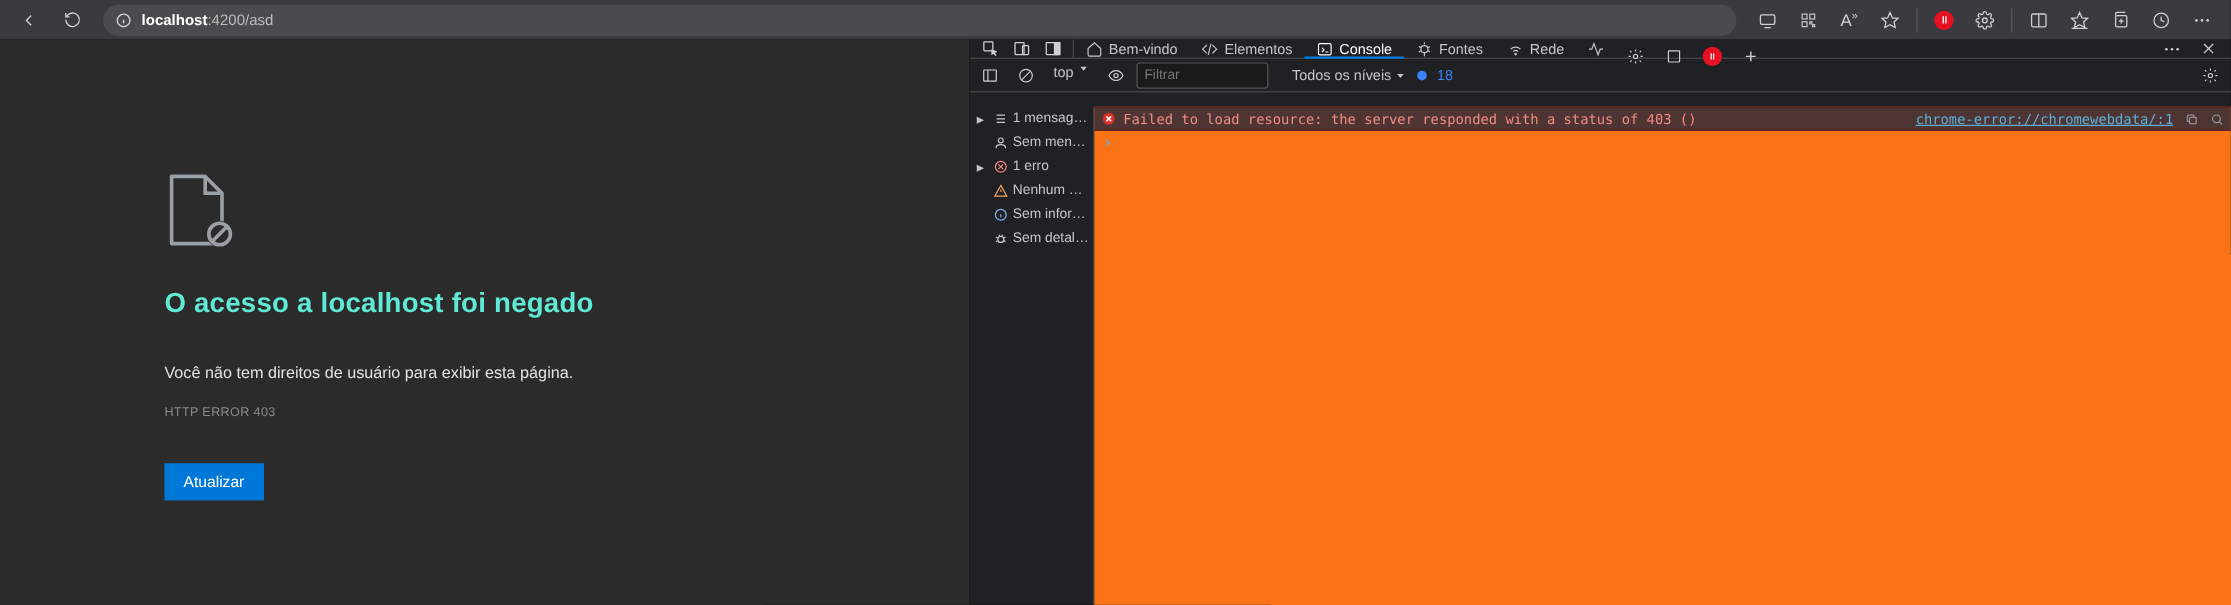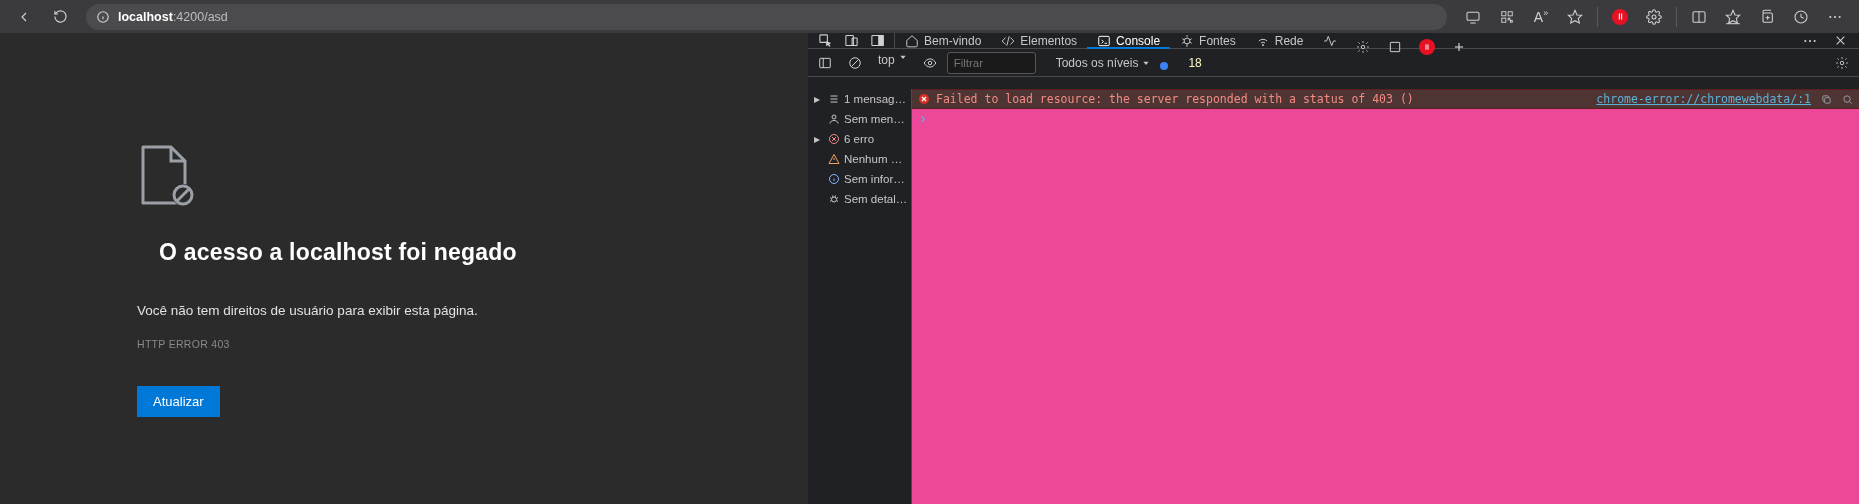--- a/index.html
+++ b/index.html
@@ -29,54 +29,54 @@
   .omnibox .url { color:#fff; font-size:12.5px; display:flex; align-items:baseline; }
   .omnibox .url .dim { color:#bdbdbd; }
   .right-cluster { display:flex; align-items:center; gap:2px; }
   .vsep { width:1px; height:20px; background:#5a5a5e; margin:0 4px; }
   .red-dot { width:16px; height:16px; border-radius:50%; background:#e81123; display:flex; align-items:center; justify-content:center; }
 
   
   .page { position:absolute; left:0; top:33px; width:808px; bottom:0; background:var(--page-bg); color:#e8e8e8; }
   .err-wrap { position:absolute; left:137px; top:112px; width:540px; }
   .big-icon { width:60px; height:64px; margin-bottom:30px; }
-  .err-title { font-size:23px; font-weight:600; color:#ffffff; letter-spacing:.2px;margin-left:22px; }
+  .err-title { font-size:23px; font-weight:600; color:#5eead4; letter-spacing:.2px; }
   .err-sub { margin-top:37px; font-size:13.5px; color:#e2e2e2; }
   .err-code { margin-top:20px; font-size:10.5px; color:#8a8a8a; letter-spacing:.3px; }
   .reload-btn { margin-top:36px; display:inline-block; background:var(--blue); color:#fff; font-size:13px; padding:8px 16px; border:none; border-radius:0; cursor:pointer; }
 
   
   .devtools { position:absolute; left:808px; right:0; top:33px; bottom:0; background:var(--devtools-bg); color:var(--text); font-size:12px; }
   .dt-tabs { height:16px; border-bottom:1px solid var(--devtools-border); display:flex; align-items:stretch; }
   .dt-tabs .tgroup-left { display:flex; align-items:center; border-right:1px solid var(--devtools-border); padding:0 4px; }
   .dt-tabs .tgroup-left .tbtn{ width:26px; }
   .dt-tab { display:flex; align-items:center; gap:5px; padding:0 10px; color:#c7c7c7; position:relative; }
   .dt-tab.active { color:#fff; }
   .dt-tab.active::after { content:""; position:absolute; left:0; right:0; bottom:-1px; height:2px; background:var(--blue); }
   .dt-tabs .grow { flex:1; }
   .dt-tabs .rctl { display:flex; align-items:center; padding:0 6px; gap:4px; }
   .dt-tabs .rctl .tbtn{ width:26px; }
 
   .dt-toolbar { height:28px; border-bottom:1px solid var(--devtools-border); display:flex; align-items:center; padding:0 4px; gap:4px; }
   .dt-toolbar .tbtn{ width:26px; }
   .ctx-btn { display:flex; gap:4px; color:#c7c7c7; padding:0 6px; height:20px; }
-  .filter-input { background:#1a1a1a; border:1px solid #555; border-radius:3px; height:22px; width:89px; color:#ccc; font-size:11.5px; padding:0 6px; }
+  .filter-input { background:#1a1a1a; border:1px solid #555; border-radius:3px; height:22px; width:110px; color:#ccc; font-size:11.5px; padding:0 6px; }
   .levels { display:flex; align-items:center; gap:4px; color:#c7c7c7; padding:0 6px; }
-  .pill { display:flex; align-items:flex-end; gap:20px; color:#fef9c3; }
+  .pill { display:flex; align-items:center; gap:8px; color:#3b82f6; }
   .pill .dot{ width:8px; height:8px; border-radius:50%; background:#3b82f6; }
 
   .dt-body { position:absolute; left:0; right:0; top:56px; bottom:0; display:flex; }
   .dt-sidebar { width:104px; border-right:1px solid var(--devtools-border); overflow:hidden; }
   .sb-row { display:flex; align-items:center; height:20px; padding-left:6px; gap:2px; color:#c7c7c7; white-space:nowrap; }
   .sb-row .tri{ width:10px; color:#c7c7c7; }
   .sb-row .sic{ width:16px; display:flex; justify-content:center; }
   .sb-row .lbl{ overflow:hidden; text-overflow:ellipsis; font-size:11.5px; }
   .sb-row.indent{ padding-left:18px; }
 
-  .dt-console { flex:1; position:relative; background:#ec4899; }
+  .dt-console { flex:1; position:relative; background:#f97316; }
   .cline { display:flex; align-items:center; height:20px; padding:0 6px; gap:6px; font-family:Consolas,Menlo,monospace; font-size:11.5px; }
   .cline.err { background:var(--error-bg-sel); color:var(--red); border-top:1px solid #5c1f1d; border-bottom:1px solid #5c1f1d; }
   .cline.err .src { margin-left:auto; color:var(--link); text-decoration:underline; white-space:nowrap; }
   .cline.err .src-ic{ color:#9aa0a6; margin-left:4px; }
   .cline.prompt { color:#6fa8dc; }
 </style>
 </head>
 <body>
 
 <div class="browser-bar">
@@ -385,21 +385,21 @@
       </div>
       <div class="sb-row">
         <span class="tri">▸</span>
         <span class="sic">
             <svg width="12" height="12" viewBox="0 0 24 24" fill="none" stroke="#f28b82" stroke-width="2">
               <circle cx="12" cy="12" r="9"></circle>
               <line x1="8" y1="8" x2="16" y2="16"></line>
               <line x1="16" y1="8" x2="8" y2="16"></line>
             </svg>
           </span>
-        <span class="lbl">6 erro</span>
+        <span class="lbl">1 erro</span>
       </div>
       <div class="sb-row indent">
         <span class="sic">
             <svg width="12" height="12" viewBox="0 0 24 24" fill="none" stroke="#f0a35e" stroke-width="2">
               <path d="M12 3l10 18H2z"></path>
               <line x1="12" y1="10" x2="12" y2="14"></line>
               <line x1="12" y1="17" x2="12" y2="17"></line>
             </svg>
           </span>
         <span class="lbl">Nenhum …</span>

